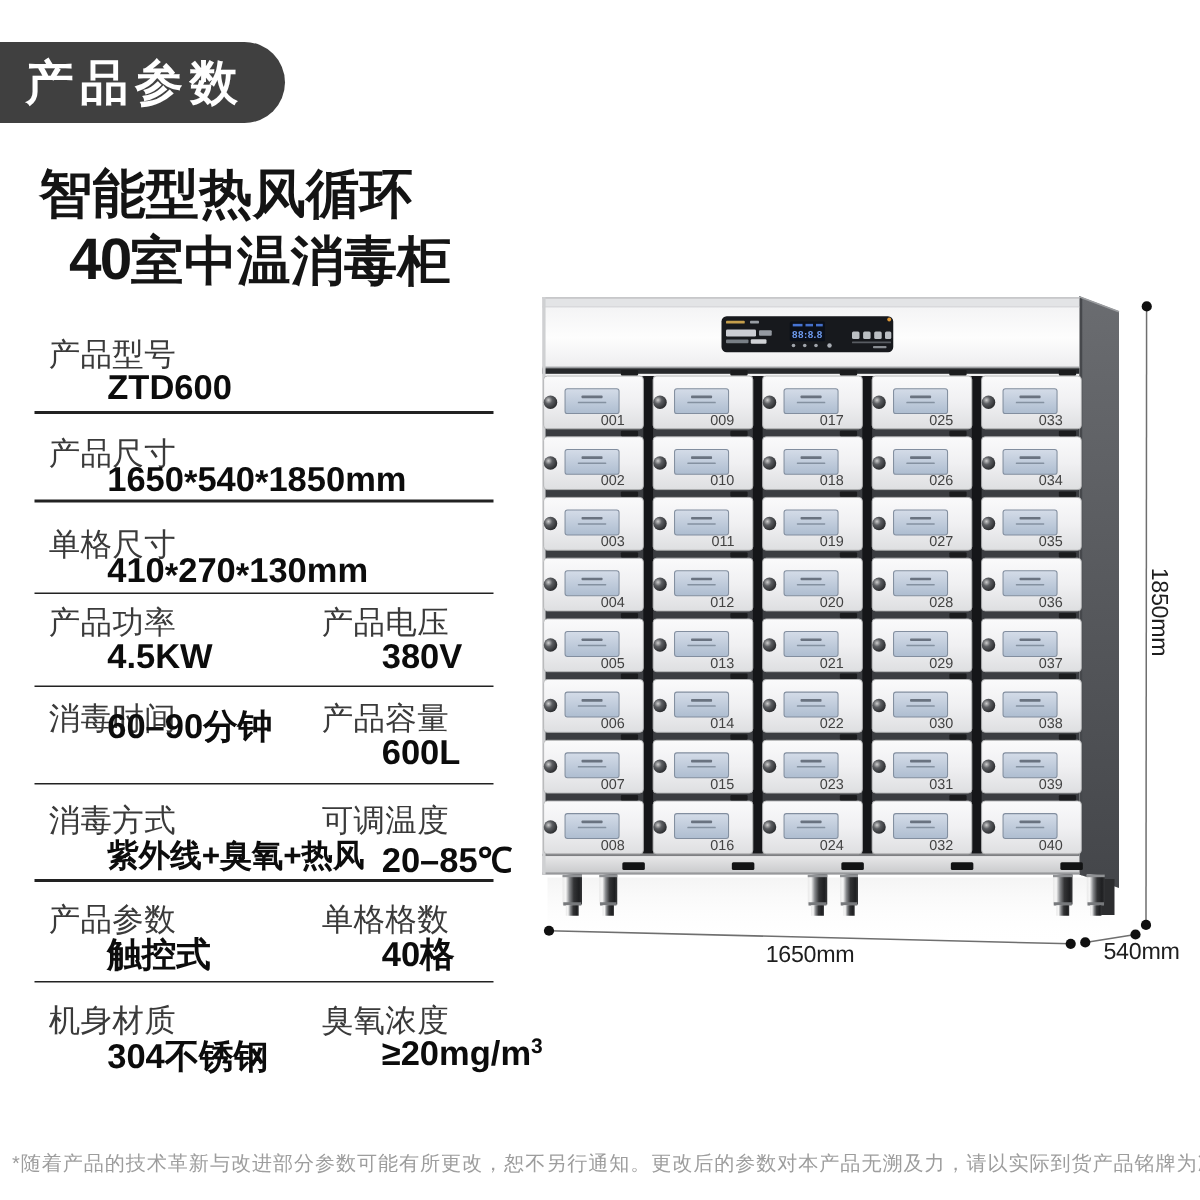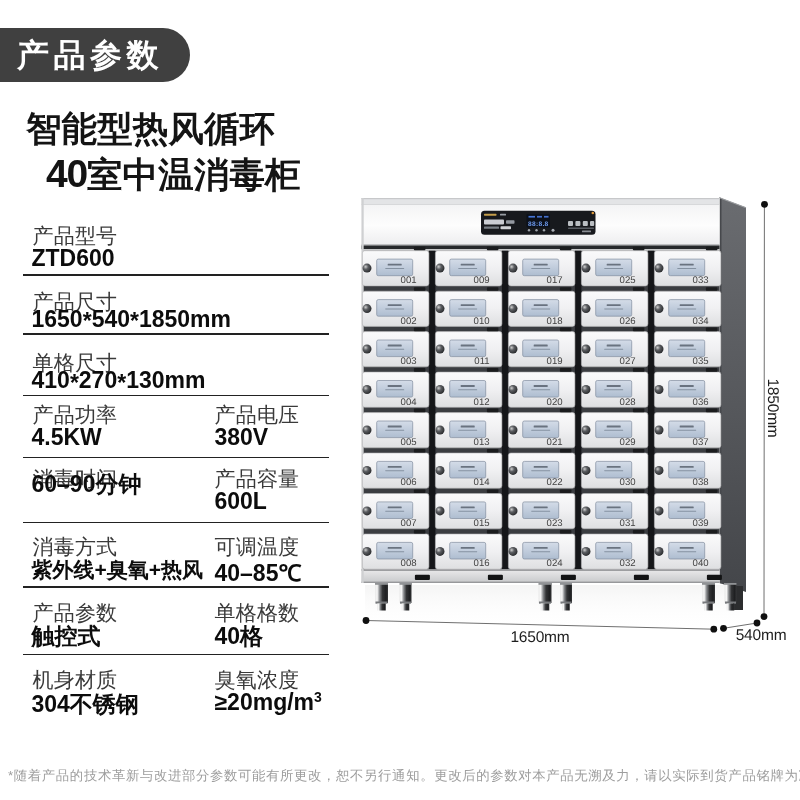--- a/index.html
+++ b/index.html
@@ -1,19 +1,19 @@
 <!DOCTYPE html>
 <html><head>
 <meta charset="utf-8">
 <style>
   html,body{margin:0;padding:0;}
   body{width:800px;height:800px;position:relative;background:#ffffff;
        font-family:"Liberation Sans",sans-serif;overflow:hidden;}
   .lab{position:absolute;font-size:21px;color:#3a3a3a;white-space:nowrap;letter-spacing:0.2px;}
-  .val{position:absolute;font-size:23px;font-weight:bold;color:#0c0c0c;white-space:nowrap;}
+  .val{position:absolute;font-size:23px;font-weight:bold;color:#0c0c0c;white-space:nowrap;margin-left:40px;}
   .val sup{font-size:14px;vertical-align:8px;}
   .st{position:relative;top:2.6px;}
   .divline{position:absolute;left:23px;width:306px;height:1.2px;background:#222;}
   svg text{text-rendering:geometricPrecision;}
 </style>
 </head>
 <body>
 
 <div style="position:absolute;left:0;top:28px;width:190px;height:54px;background:#404040;
   border-radius:0 27px 27px 0;color:#fff;font-size:32px;font-weight:bold;letter-spacing:4.5px;
@@ -59,21 +59,21 @@
 <div class="val" style="left:214.5px;top:487.6px">600L</div>
 
 <div class="divline" style="top:521.9px"></div>
 
 <div class="lab" style="left:32.5px;top:532.5px">消毒方式</div>
 
 <div class="val" style="left:31.5px;top:556.1px"><span style="font-size:21px">紫外线+臭氧+热风</span></div>
 
 <div class="lab" style="left:214.5px;top:532.5px">可调温度</div>
 
-<div class="val" style="left:214.5px;top:556.1px">40–85℃</div>
+<div class="val" style="left:214.5px;top:556.1px">20–85℃</div>
 
 <div class="divline" style="top:586.4px"></div>
 
 <div class="lab" style="left:32.5px;top:598.5px">产品参数</div>
 
 <div class="val" style="left:31.5px;top:621.1px">触控式</div>
 
 <div class="lab" style="left:214.5px;top:598.5px">单格格数</div>
 
 <div class="val" style="left:214.5px;top:621.1px">40格</div>

